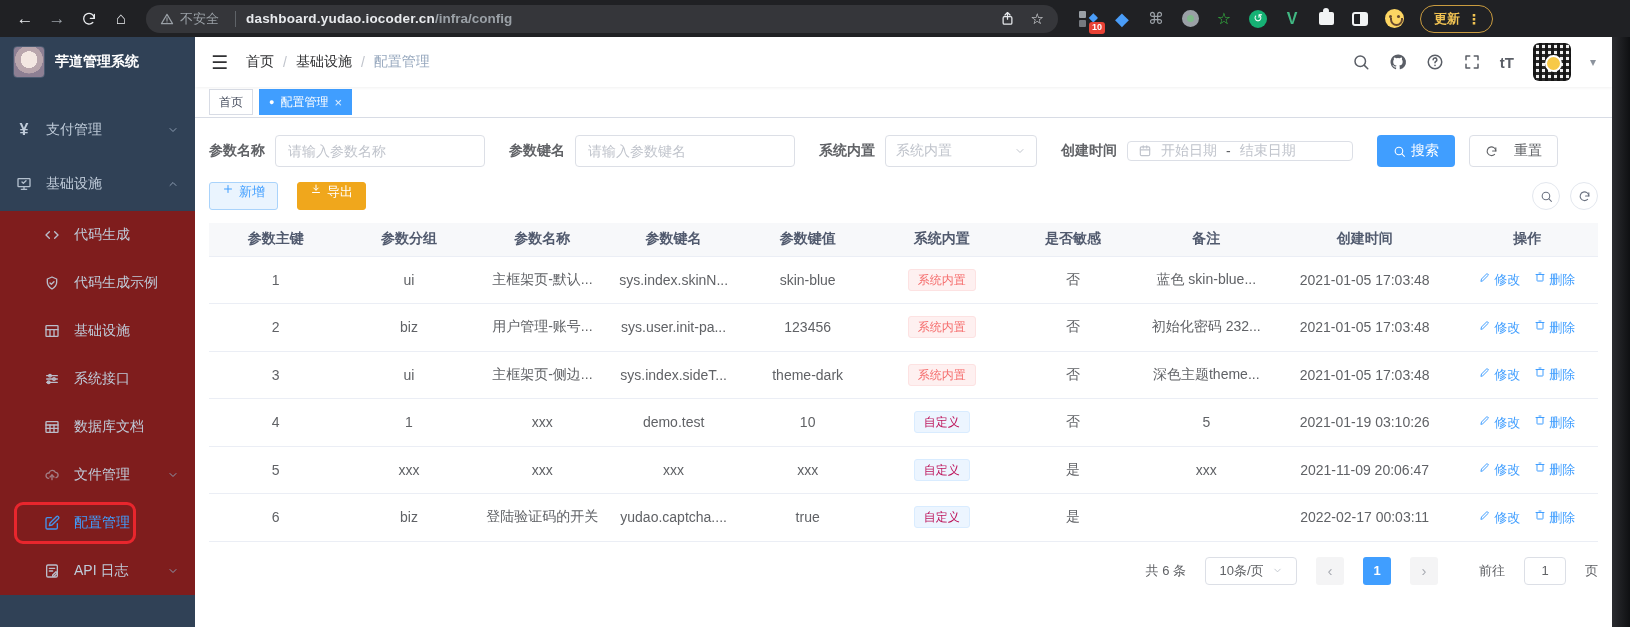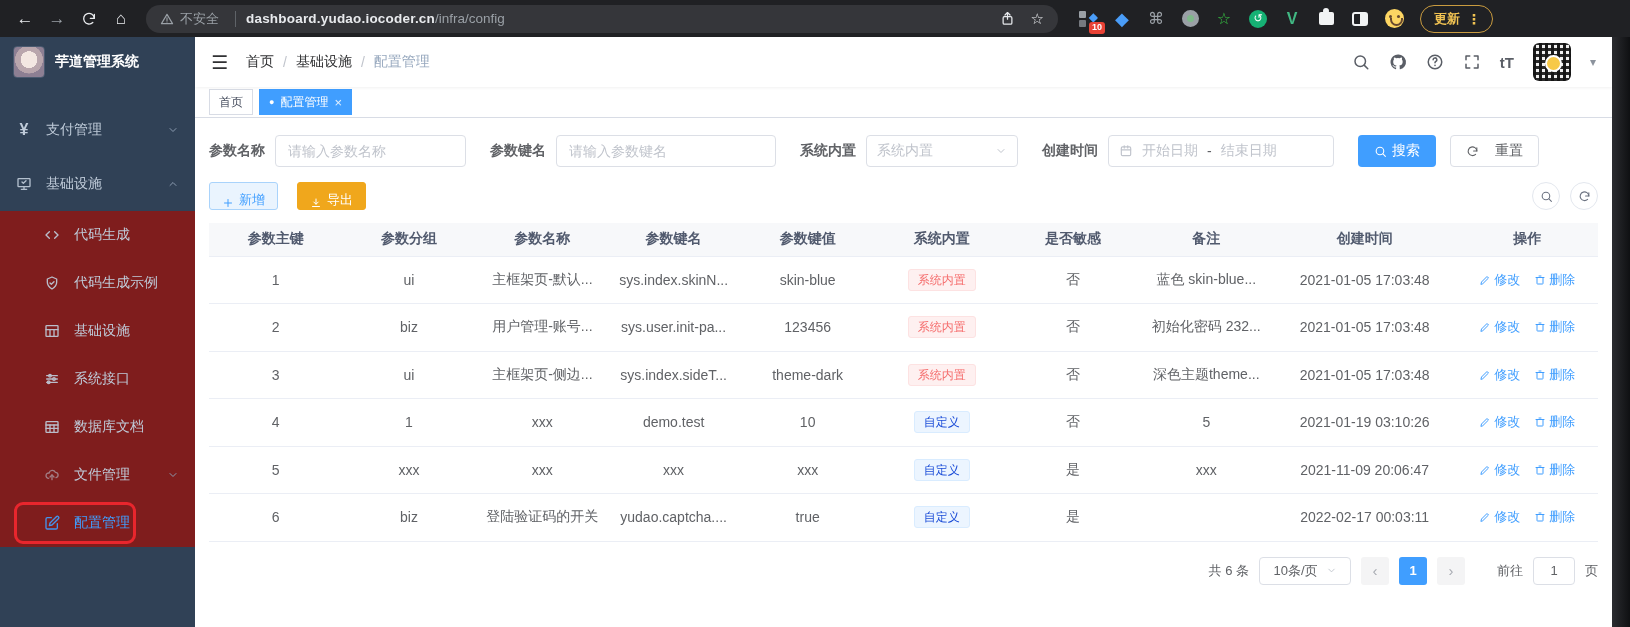--- a/index.html
+++ b/index.html
@@ -11,21 +11,21 @@
   
   .browser { height:37px; background:#202124; display:flex; align-items:center; padding:0 10px; gap:2px; }
   .bnav { width:30px; height:30px; display:flex; align-items:center; justify-content:center;
           color:#e8eaed; font-size:17px; border-radius:50%; }
   .bnav.dim { color:#9aa0a6; }
   .urlpill { flex:1; max-width:912px; height:28px; background:#35363a; border-radius:14px;
              display:flex; align-items:center; padding:0 14px; margin:0 8px; }
   .sec-label { color:#9aa0a6; font-size:13px; margin:0 6px 0 6px;text-align:center; }
   .pill-div { width:1px; height:16px; background:#5f6368; margin:0 10px; }
   .url-host { color:#e8eaed; font-size:13.5px; font-weight:600; letter-spacing:.2px; }
-  .url-path { color:#9aa0a6; font-size:13.5px; font-weight:400; }
+  .url-path { color:#9aa0a6; font-size:13.5px; font-weight:700; }
   .pill-right { margin-left:auto; display:flex; align-items:center; gap:16px; color:#e8eaed; }
   .exts { display:flex; align-items:center; gap:14px; margin:0 10px; }
   .ext { width:20px; height:20px; display:flex; align-items:center; justify-content:center; position:relative; }
   .ext .badge { position:absolute; bottom:-5px; right:-7px; background:#e94235; color:#fff;
                 font-size:9px; font-weight:700; padding:1px 3px; border-radius:3px; line-height:1.1; }
   .ext .sq { position:absolute; width:7px; height:7px; background:#9aa0a6; border-radius:1px; }
   .ext .sq.a { left:1px; top:2px; } .ext .sq.b { left:1px; top:11px; opacity:.7; }
   .ext .dia { position:absolute; right:0; top:1px; color:#4a9df8; font-size:12px; }
   .glyph-ext { font-size:16px; }
   .ring-ext { width:17px; height:17px; border-radius:50%; border:5px solid #9aa0a6; background:#7fb98a; }
@@ -101,55 +101,55 @@
   
   .filters { display:flex; align-items:center; font-size:14px; color:#606266; margin-bottom:15px; }
   .fgroup { display:flex; align-items:center; margin-right:24px; }
   .flabel { font-weight:700; margin-right:10px; white-space:nowrap; }
   .inp { height:32px; border:1px solid #dcdfe6; border-radius:4px; padding:0 12px; font-size:14px;
          color:#606266; outline:none; font-family:inherit; }
   .inp::placeholder { color:#c0c4cc; }
   .sel { width:152px; height:32px; border:1px solid #dcdfe6; border-radius:4px; display:flex;
          align-items:center; padding:0 10px; color:#c0c4cc; cursor:pointer; }
   .sel .chev { margin-left:auto; color:#c0c4cc; }
-  .dater { width:226px; height:32px; border:1px solid #dcdfe6; border-radius:4px; display:flex;
+  .dater { width:226px; height:20px; border:1px solid #dcdfe6; border-radius:4px; display:flex;
            align-items:center; gap:9px; padding:0 10px; color:#c0c4cc; }
   .dater .dtxt { font-size:14px; }
   .btn { height:32px; border-radius:4px; display:inline-flex; align-items:center; gap:5px;
          padding:0 15px; font-size:14px; cursor:pointer; border:1px solid transparent; }
   .btn-primary { background:#409eff; color:#fff; }
   .btn-plain { background:#fff; border-color:#dcdfe6; color:#606266;gap:16px; }
   .btn-search { margin-right:14px;justify-content:space-between; }
 
   
   .toolbar { display:flex; align-items:center; margin-bottom:13px; }
-  .mini-btn { height:28px; border-radius:3px; display:inline-flex; align-items:flex-end; gap:5px;
+  .mini-btn { height:28px; border-radius:3px; display:inline-flex; align-items:flex-start; gap:5px;
               padding:0 12px; font-size:13px; cursor:pointer; }
   .mini-add { background:#eaf4fe; border:1px solid #a9d3fb; color:#409eff; margin-right:19px; }
   .mini-export { background:#f0a71c; border:1px solid #f0a71c; color:#fff; }
   .tool-right { margin-left:auto; display:flex; gap:10px; }
   .circle-btn { width:28px; height:28px; border-radius:50%; border:1px solid #e3e7ee; color:#6b7280;
                 display:flex; align-items:center; justify-content:center; cursor:pointer; background:#fff; }
 
   
   table { width:100%; border-collapse:collapse; table-layout:fixed; font-size:14px; color:#606266; }
   thead th { height:33px; background:#f7f8fa; color:#515a6e; font-weight:700; text-align:center;
              border-bottom:1px solid #ebeef5; white-space:nowrap; overflow:hidden; }
   tbody td { height:47.5px; text-align:center; border-bottom:1px solid #ebeef5;
              white-space:nowrap; overflow:hidden; }
   .tag { display:inline-block; height:22px; line-height:20px; padding:0 9px; border-radius:3px;
          font-size:12px; }
   .tag-danger { color:#f56c6c; background:#fef0f0; border:1px solid #fde2e2; }
-  .tag-primary { color:#1d4ed8; background:#ecf5ff; border:1px solid #d9ecff; }
-  .op { color:#409eff; font-size:13px; cursor:pointer; display:inline-flex; align-items:center;
+  .tag-primary { color:#be185d; background:#ecf5ff; border:1px solid #d9ecff; }
+  .op { color:#409eff; font-size:13px; cursor:pointer; display:inline-flex; align-items:flex-start;
         gap:3px; margin:0 7px; }
   .op svg { width:12px; height:12px; }
 
   
-  .pager { display:flex; align-items:center; justify-content:flex-end; gap:10px; margin-top:15px;
+  .pager { display:flex; align-items:center; justify-content:flex-end; gap:19px; margin-top:15px;
            font-size:13px; color:#606266; }
   .psize { width:92px; height:28px; border:1px solid #dcdfe6; border-radius:4px; display:flex;
            align-items:center; justify-content:center; gap:8px; cursor:pointer; }
   .psize .chev { color:#c0c4cc; }
   .pbtn { width:28px; height:28px; border-radius:3px; background:#f4f4f5; color:#a8abb2; display:flex;
           align-items:center; justify-content:center; font-size:15px; cursor:pointer; }
   .pnum { width:28px; height:28px; border-radius:3px; background:#409eff; color:#fff; display:flex;
           align-items:center; justify-content:center; font-weight:700; cursor:pointer; }
   .goto-inp { width:42px; height:28px; border:1px solid #dcdfe6; border-radius:4px; text-align:center;
           font-size:13px; color:#606266; outline:none; font-family:inherit; }
@@ -306,20 +306,32 @@
             </svg>
         </div>
         <div class="sub-item active">
           <svg class="i side-ico" viewBox="0 0 24 24">
               <path d="M11 4H5a2 2 0 0 0-2 2v13a2 2 0 0 0 2 2h13a2 2 0 0 0 2-2v-6"></path>
               <path d="M18.5 2.5a2.1 2.1 0 0 1 3 3L12 15l-4 1 1-4z"></path>
             </svg>
           <span>配置管理</span>
           <span class="annot"></span>
         </div>
+        <div class="sub-item">
+          <svg class="i side-ico" viewBox="0 0 24 24">
+              <rect x="4" y="3" width="16" height="18" rx="2"></rect>
+              <line x1="8" y1="8" x2="16" y2="8"></line>
+              <line x1="8" y1="12" x2="13" y2="12"></line>
+              <path d="M13 18l5-5 2 2-5 5h-2z"></path>
+            </svg>
+          <span>API 日志</span>
+          <svg class="i chev" width="12" height="12" viewBox="0 0 24 24">
+              <polyline points="6 9 12 15 18 9"></polyline>
+            </svg>
+        </div>
       </div>
     </div>
   </div>
 
   <div class="main">
     <div class="navbar">
       <span class="hamburger">☰</span>
       <span class="crumbs">
         <span>首页</span>
         <span class="crumb-sep">/</span>
@@ -361,21 +373,21 @@
         <span>配置管理</span>
         <span class="tab-x">×</span>
       </span>
     </div>
 
     <div class="content">
 
       <div class="filters">
         <span class="fgroup">
           <span class="flabel">参数名称</span>
-          <input class="inp" style="width: 191px;" placeholder="请输入参数名称">
+          <input class="inp" style="width: 210px;" placeholder="请输入参数名称">
         </span>
         <span class="fgroup">
           <span class="flabel">参数键名</span>
           <input class="inp" style="width: 220px;" placeholder="请输入参数键名">
         </span>
         <span class="fgroup">
           <span class="flabel">系统内置</span>
           <span class="sel">
             <span>系统内置</span>
             <svg class="i chev" width="12" height="12" viewBox="0 0 24 24">

